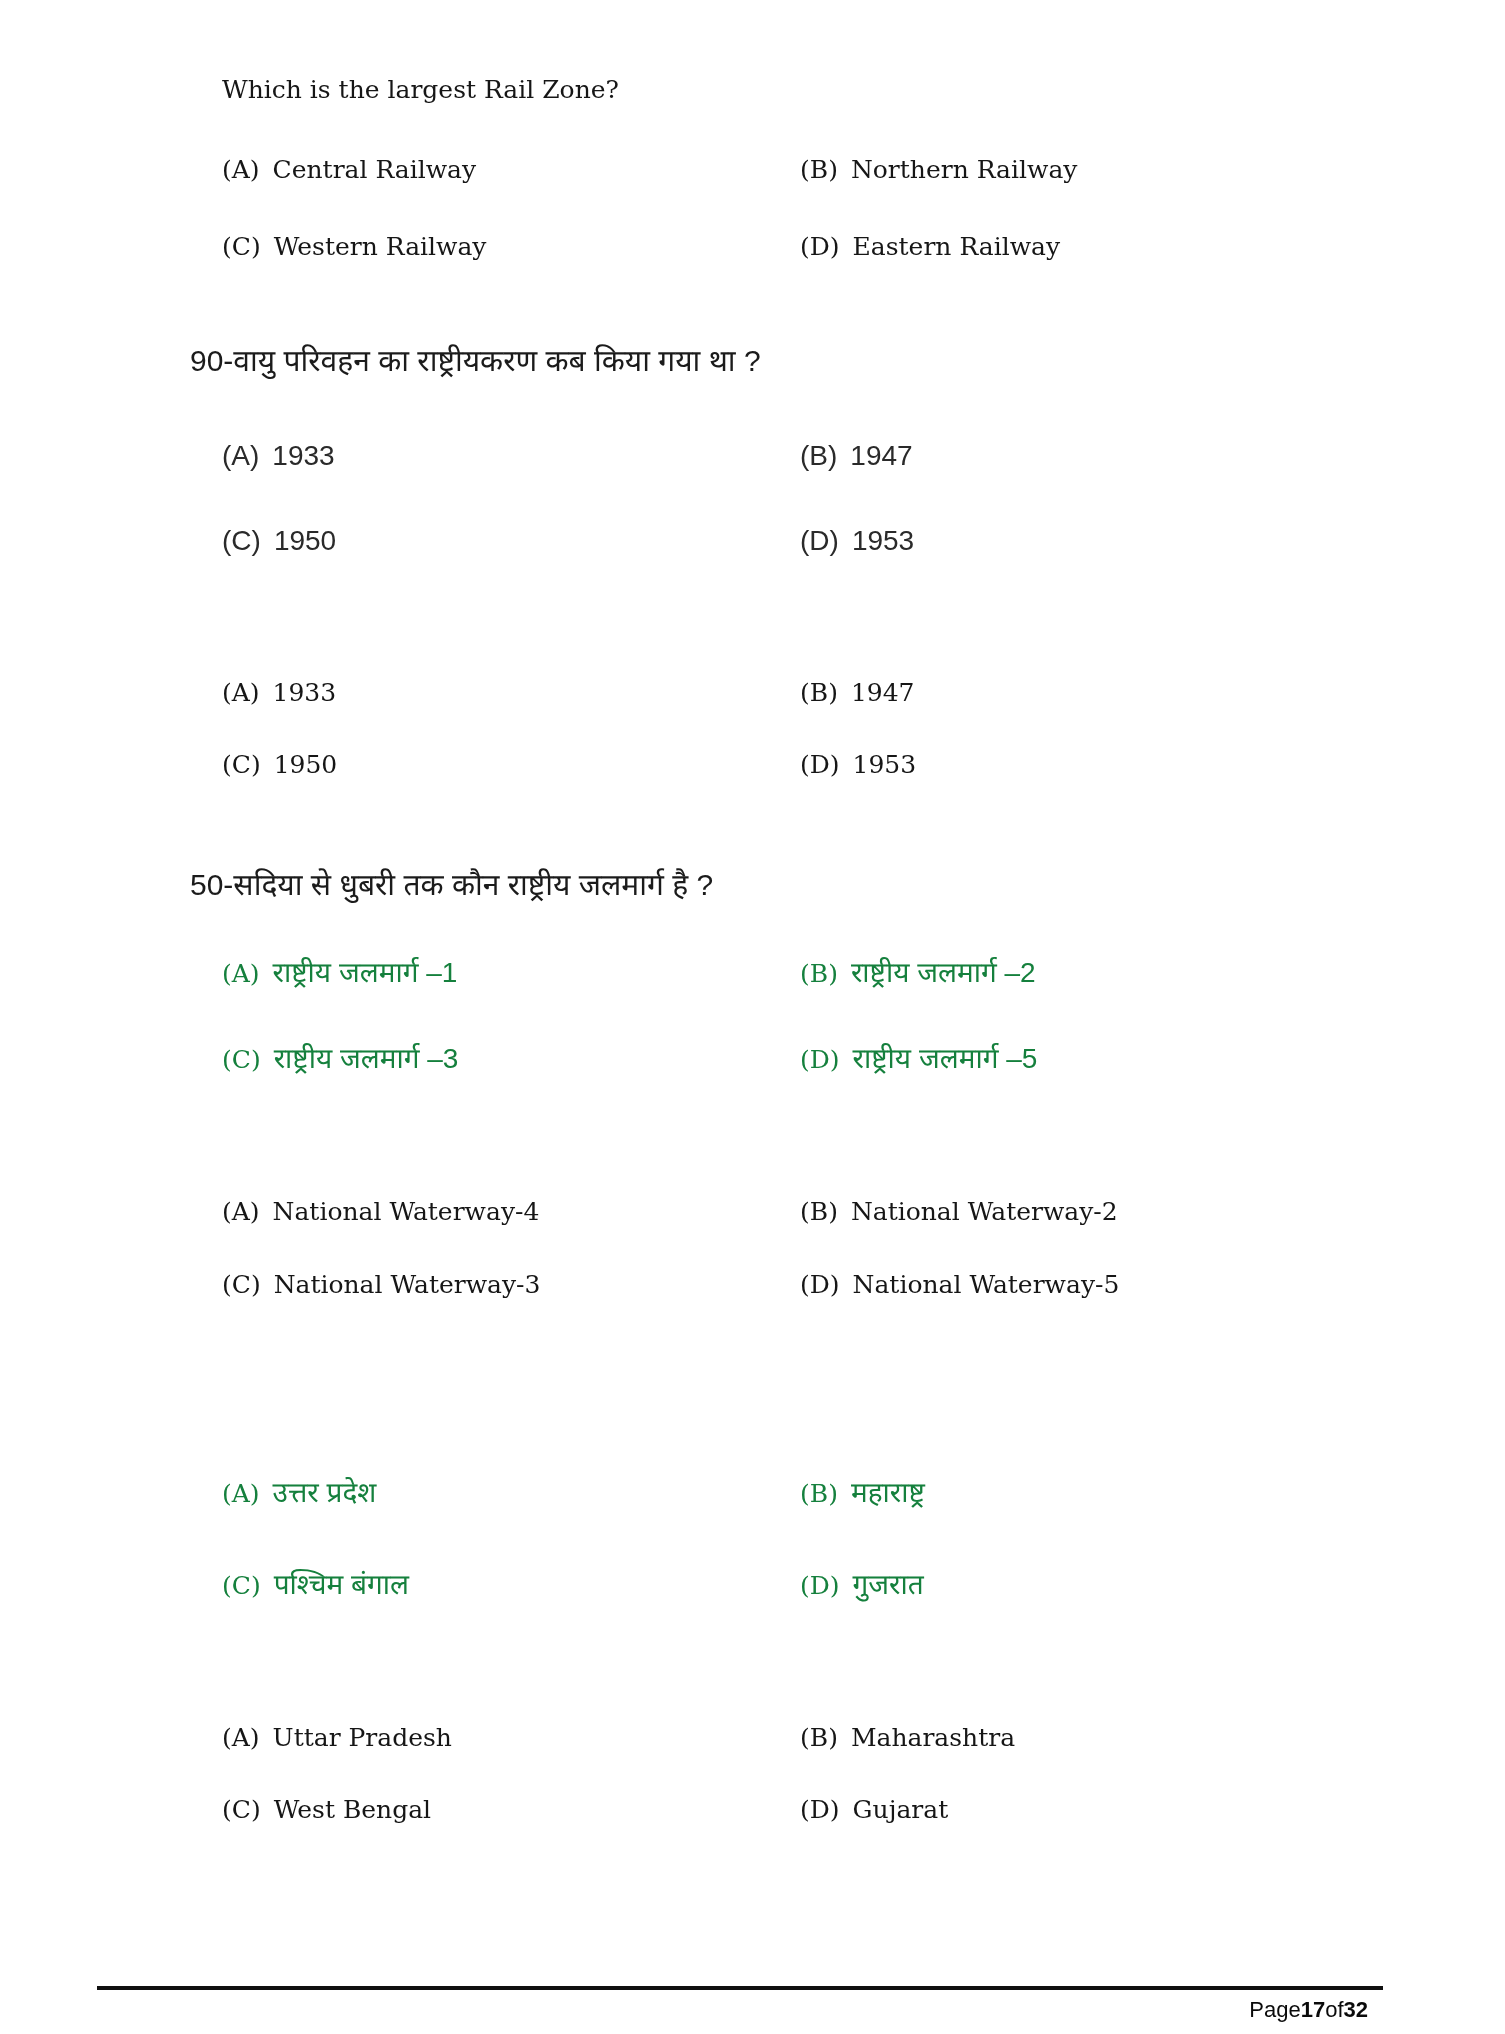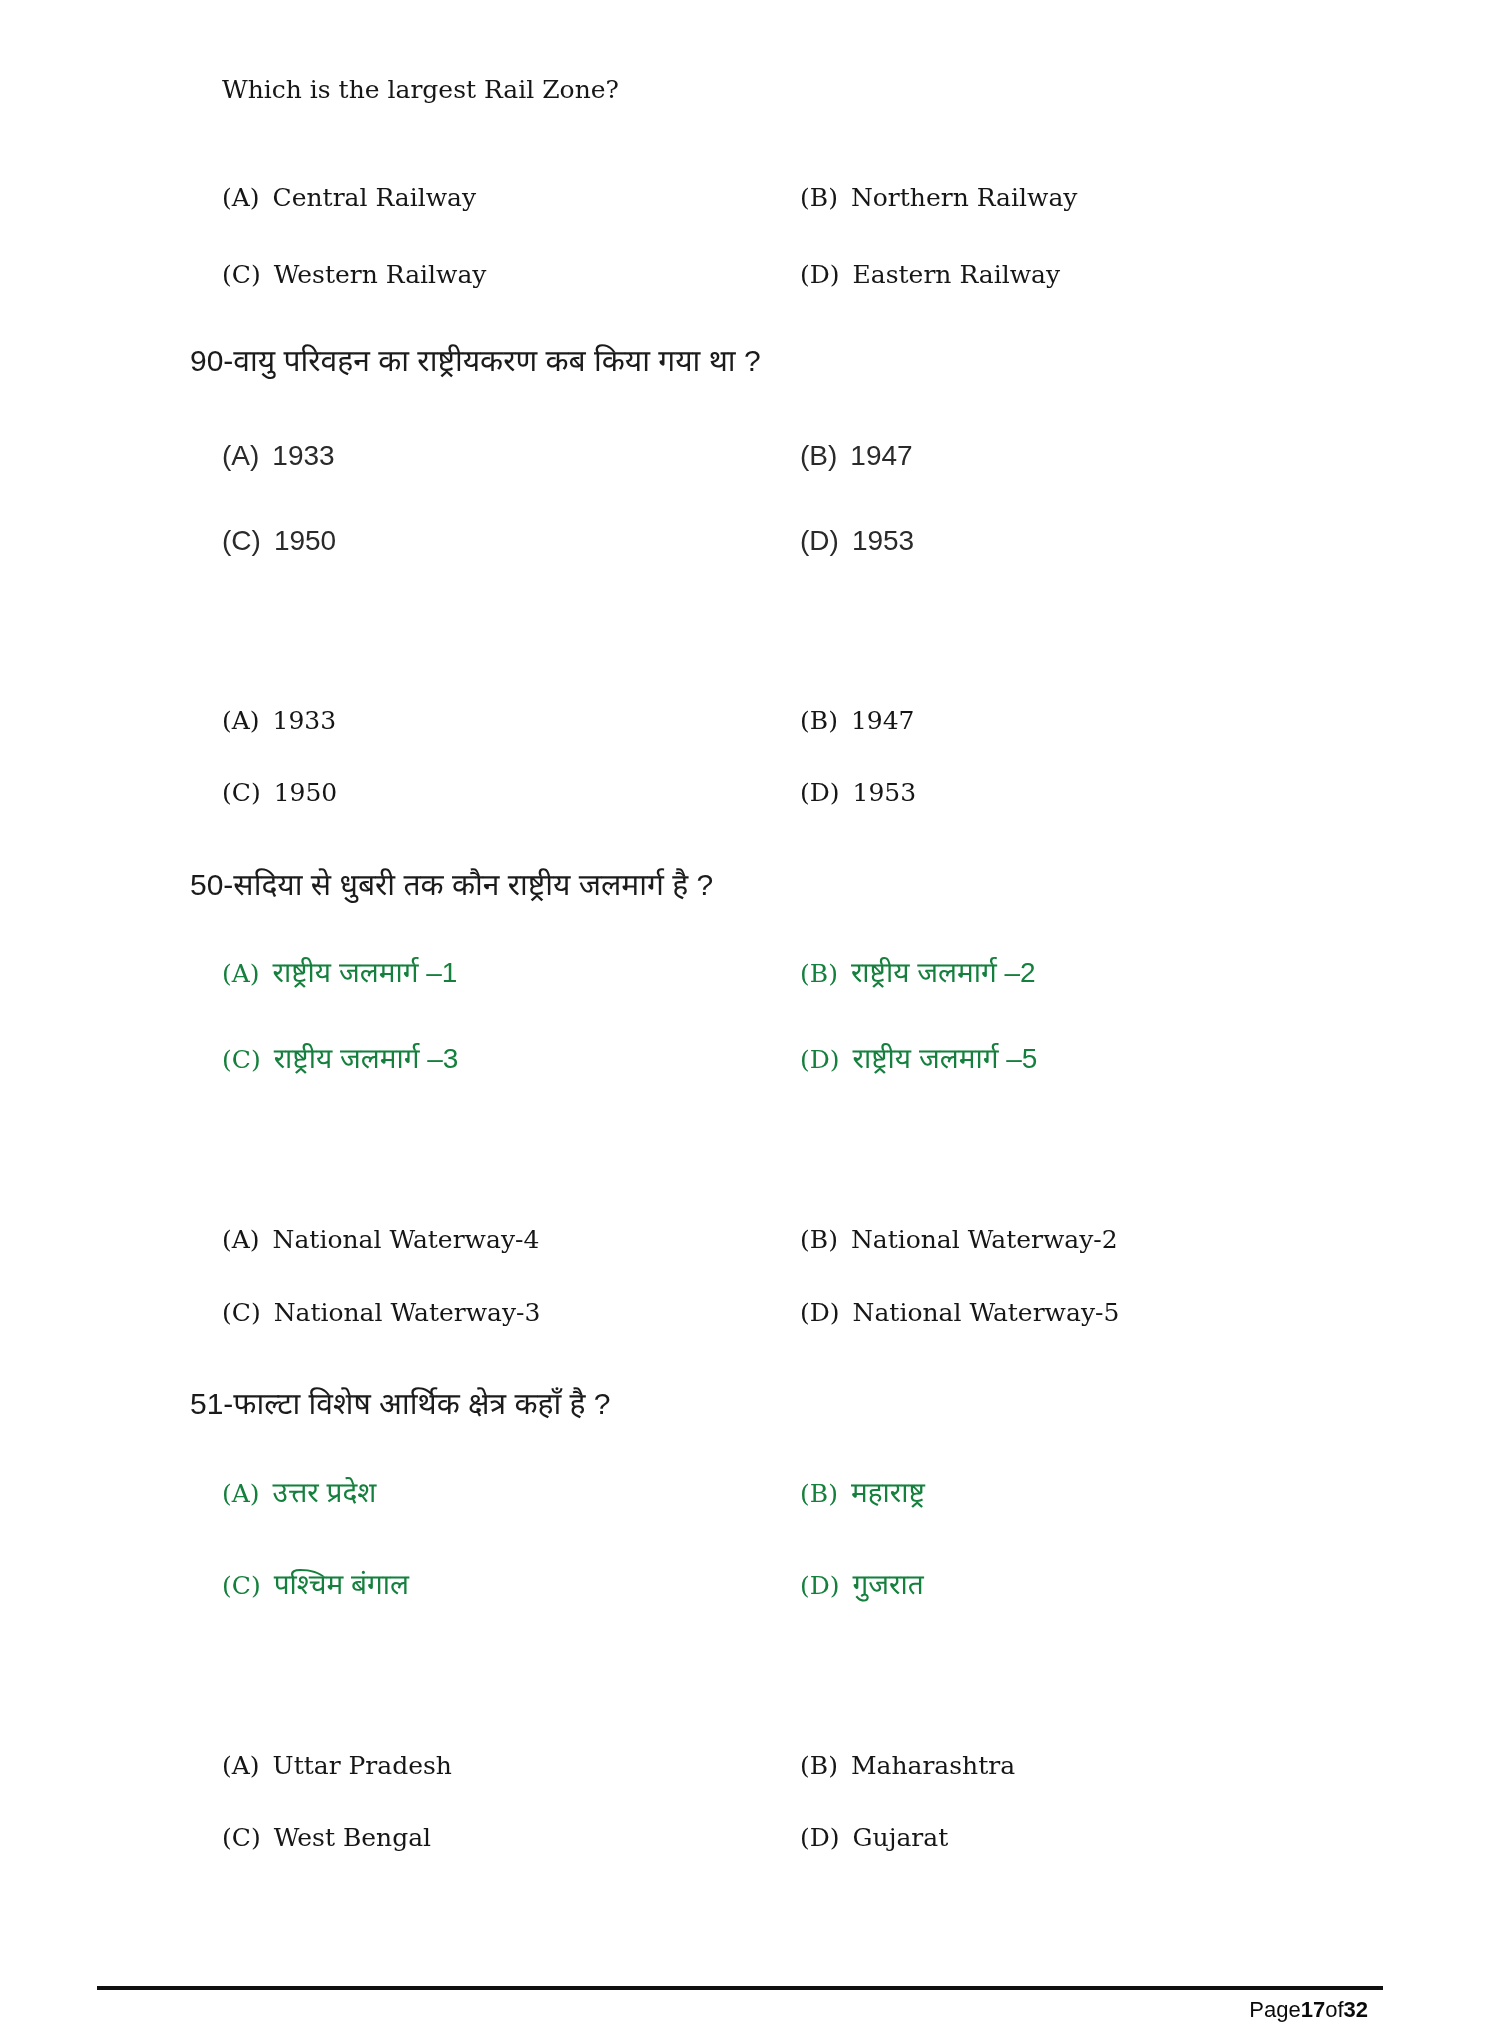--- a/index.html
+++ b/index.html
@@ -19,21 +19,21 @@
   .q-hi{
     left:190px;width:auto;
     font-family:"Liberation Sans","DejaVu Sans",sans-serif;
     font-size:30px;line-height:1.25;color:#1b1b1b;
   }
   .opt{position:absolute;top:0;white-space:nowrap;}
   .col-a{left:222px;}
   .col-b{left:800px;}
   .serif .opt{
     font-family:"DejaVu Serif","Liberation Serif",serif;
-    font-size:25px;color:#161616;margin-top:28px;
+    font-size:25px;color:#161616;
   }
   .sans .opt{
     font-family:"Liberation Sans","DejaVu Sans",sans-serif;
     font-size:28px;color:#2a2a2a;
   }
   .hi .opt{
     font-family:"Liberation Sans","DejaVu Sans",sans-serif;
     font-size:28px;color:#15803d;
   }
   .hi .opt-label{
@@ -149,21 +149,20 @@
 
   <div class="row serif" style="top:1270px">
     <span class="opt col-a">
       <span class="opt-label">(C)</span><span class="opt-text">National Waterway-3</span>
     </span>
     <span class="opt col-b">
       <span class="opt-label">(D)</span><span class="opt-text">National Waterway-5</span>
     </span>
   </div>
 
-  <div class="row q-hi" style="top:1385px">51-फाल्टा विशेष आर्थिक क्षेत्र कहाँ है ?</div>
 
   <div class="row hi" style="top:1472px">
     <span class="opt col-a">
       <span class="opt-label">(A)</span><span class="opt-text">उत्तर प्रदेश</span>
     </span>
     <span class="opt col-b">
       <span class="opt-label">(B)</span><span class="opt-text">महाराष्ट्र</span>
     </span>
   </div>
 

